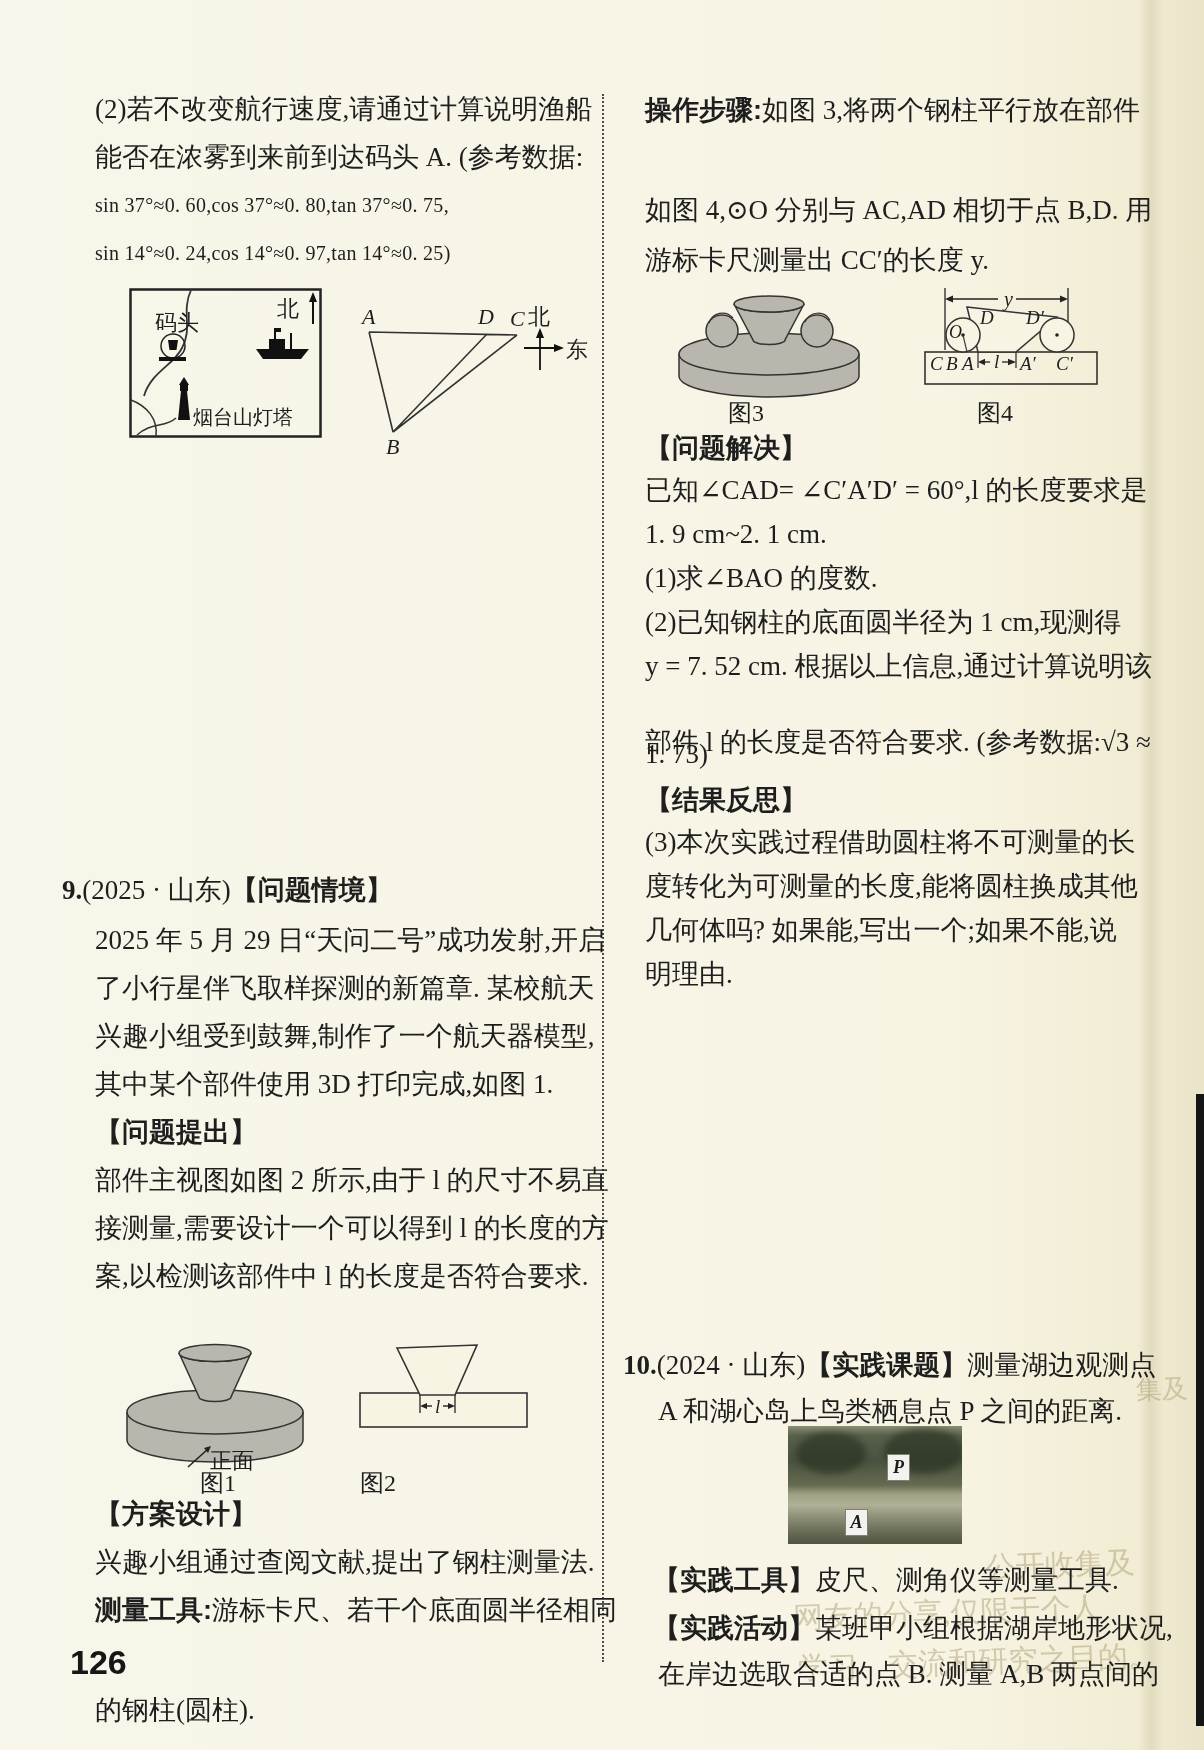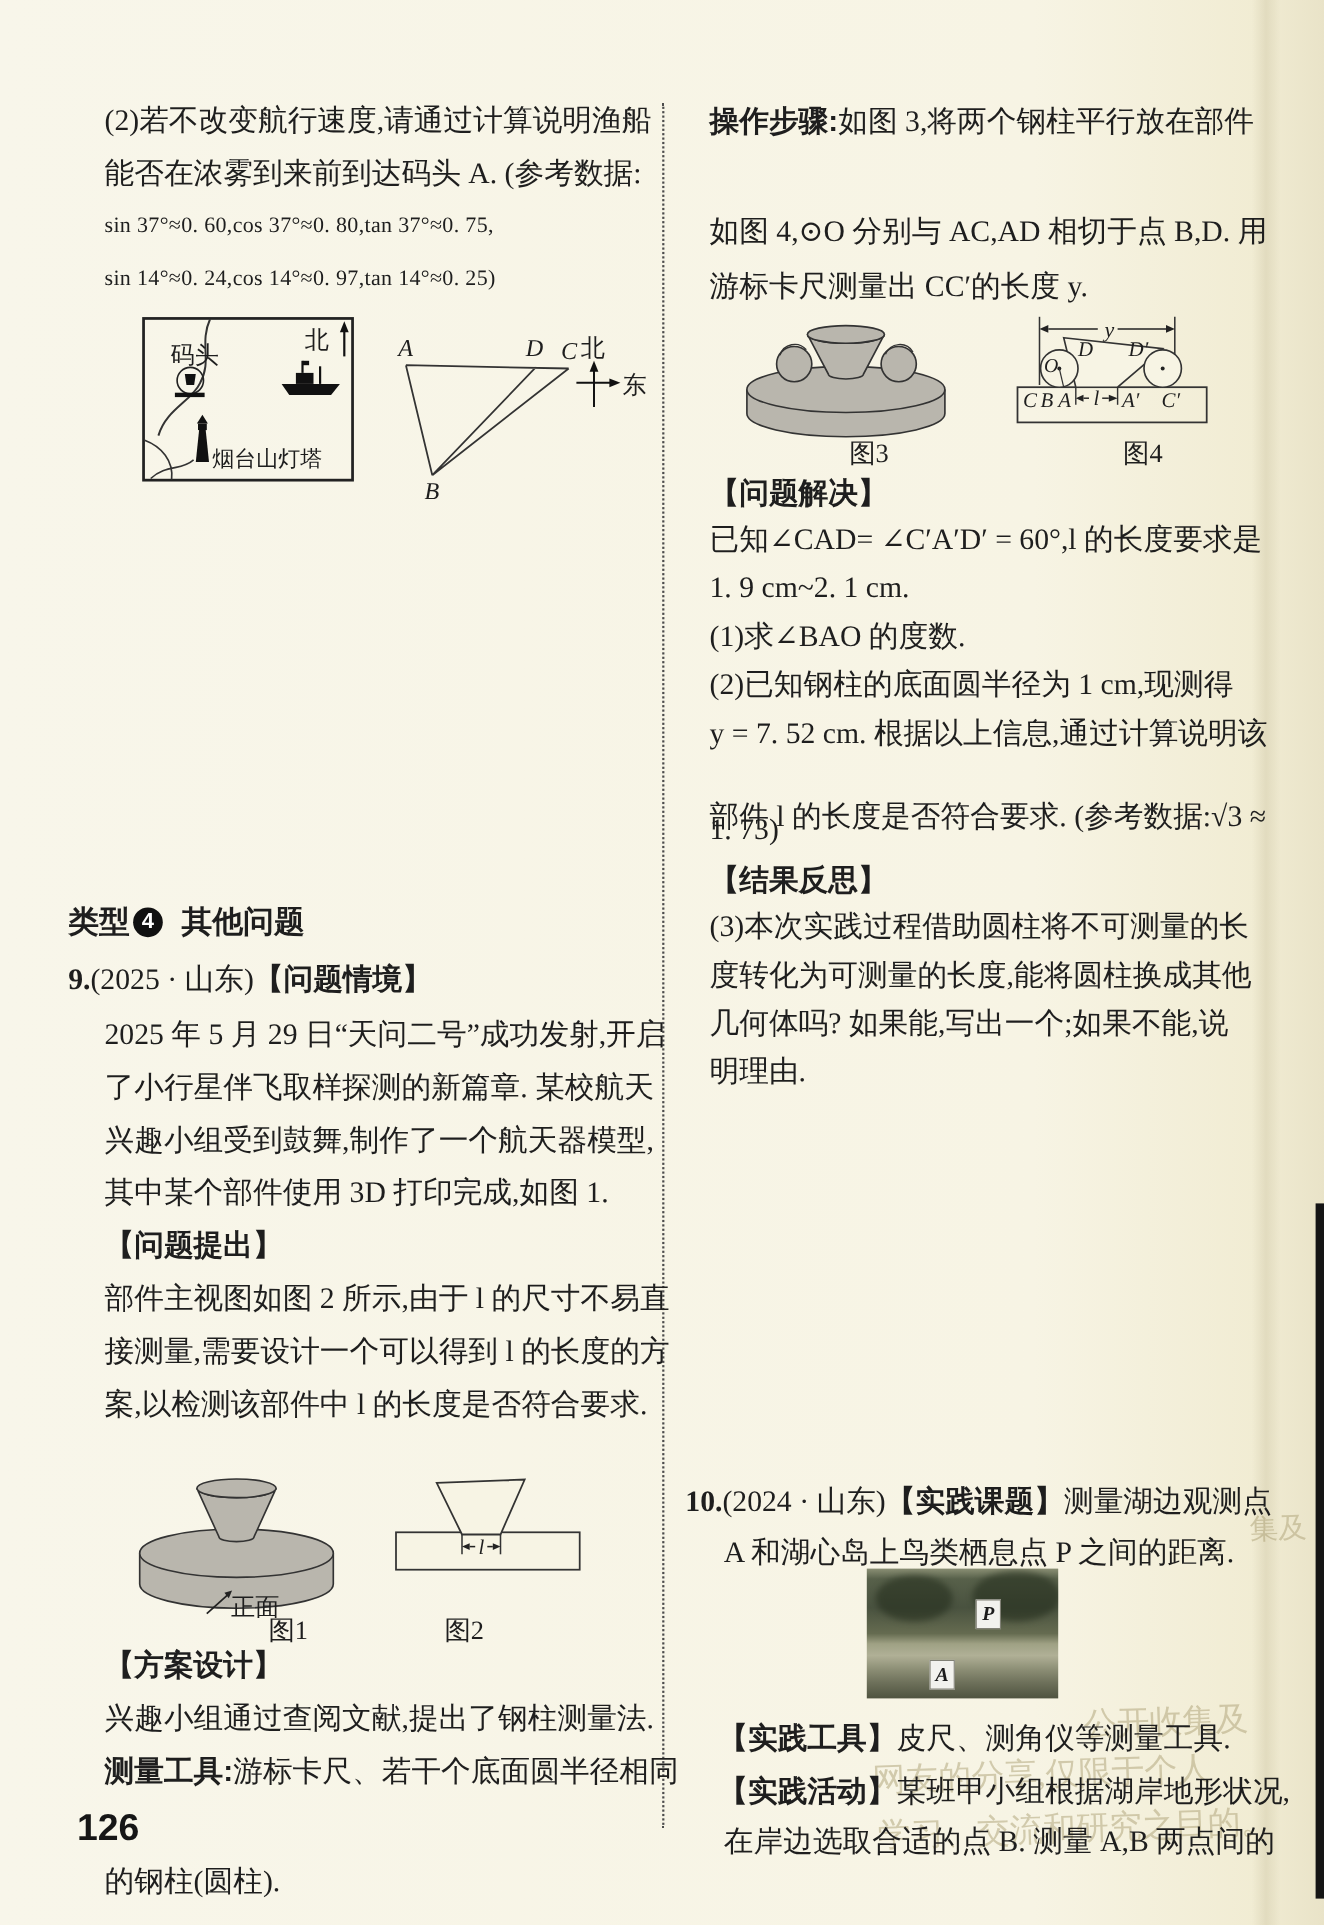--- a/index.html
+++ b/index.html
@@ -5,21 +5,21 @@
   html,body{margin:0;padding:0;}
   #page{position:relative;width:1204px;height:1750px;overflow:hidden;color:#1e1e1e;
     background:linear-gradient(90deg,#f8f6ea 0%,#f7f4e4 78%,#f1ecd3 95%,#e9e3c8 100%);}
   .ln{position:absolute;white-space:nowrap;font:27px/48px "Liberation Serif","DejaVu Serif",serif;color:#1e1e1e;}
   .lh50{line-height:50px}
   .lh44{line-height:44px}
   .lh46{line-height:46px}
   .hei{font-family:"Liberation Sans","DejaVu Sans",sans-serif;font-weight:700;}
   .bold{font-weight:700}
   .trig{font-size:20px;letter-spacing:.3px}
-  .cap{position:absolute;width:80px;text-align:right;font:24px/34px "Liberation Serif","DejaVu Serif",serif;color:#1e1e1e;}
+  .cap{position:absolute;width:80px;text-align:left;font:24px/34px "Liberation Serif","DejaVu Serif",serif;color:#1e1e1e;}
   .badge{display:inline-block;width:27px;height:27px;border-radius:50%;background:#111;color:#fff;
     font:700 20px/27px "Liberation Sans",sans-serif;text-align:center;vertical-align:3px;margin:0 3px;}
   .gap{display:inline-block;width:14px;}
   .wm{position:absolute;font:30px "Liberation Serif",serif;color:#b3a87f;opacity:.55;transform:rotate(-2deg);white-space:nowrap;}
   .divider{position:absolute;left:602px;top:94px;height:1568px;border-left:2px dotted #4c4c4c;}
   .blackbar{position:absolute;left:1196px;top:1094px;width:8px;height:632px;background:#151515;}
   .crease{position:absolute;left:1138px;top:0;width:26px;height:1750px;
     background:linear-gradient(90deg,rgba(0,0,0,0),rgba(150,138,92,.16),rgba(0,0,0,0));}
   svg{position:absolute;overflow:visible;}
   svg text{font-family:"Liberation Serif","DejaVu Serif",serif;fill:#1e1e1e;}
@@ -90,23 +90,20 @@
     <g>
       <text x="176" y="24" font-size="22">北</text>
       <line x1="188" y1="70" x2="188" y2="32" stroke="#111" stroke-width="1.8"></line>
       <polygon points="184,38 188,28 192,38" fill="#111"></polygon>
       <line x1="172" y1="48" x2="206" y2="48" stroke="#111" stroke-width="1.8"></line>
       <polygon points="202,44 212,48 202,52" fill="#111"></polygon>
       <text x="214" y="57" font-size="22">东</text>
     </g>
   </svg>
 
-  <div class="ln hei" style="left:62px;top:818px;font-size:28px;line-height:40px">
-    <span>类型</span><span class="badge">4</span><span class="gap"></span><span>其他问题</span>
-  </div>
 
   <div class="ln" style="left:62px;top:866px">
     <span class="bold">9.</span><span>(2025 · 山东)</span><span class="hei">【问题情境】</span>
   </div>
 
   <div class="ln" style="left:95px;top:916px">2025 年 5 月 29 日“天问二号”成功发射,开启</div>
   <div class="ln" style="left:95px;top:964px">了小行星伴飞取样探测的新篇章. 某校航天</div>
   <div class="ln" style="left:95px;top:1012px">兴趣小组受到鼓舞,制作了一个航天器模型,</div>
   <div class="ln" style="left:95px;top:1060px">其中某个部件使用 3D 打印完成,如图 1.</div>
 

